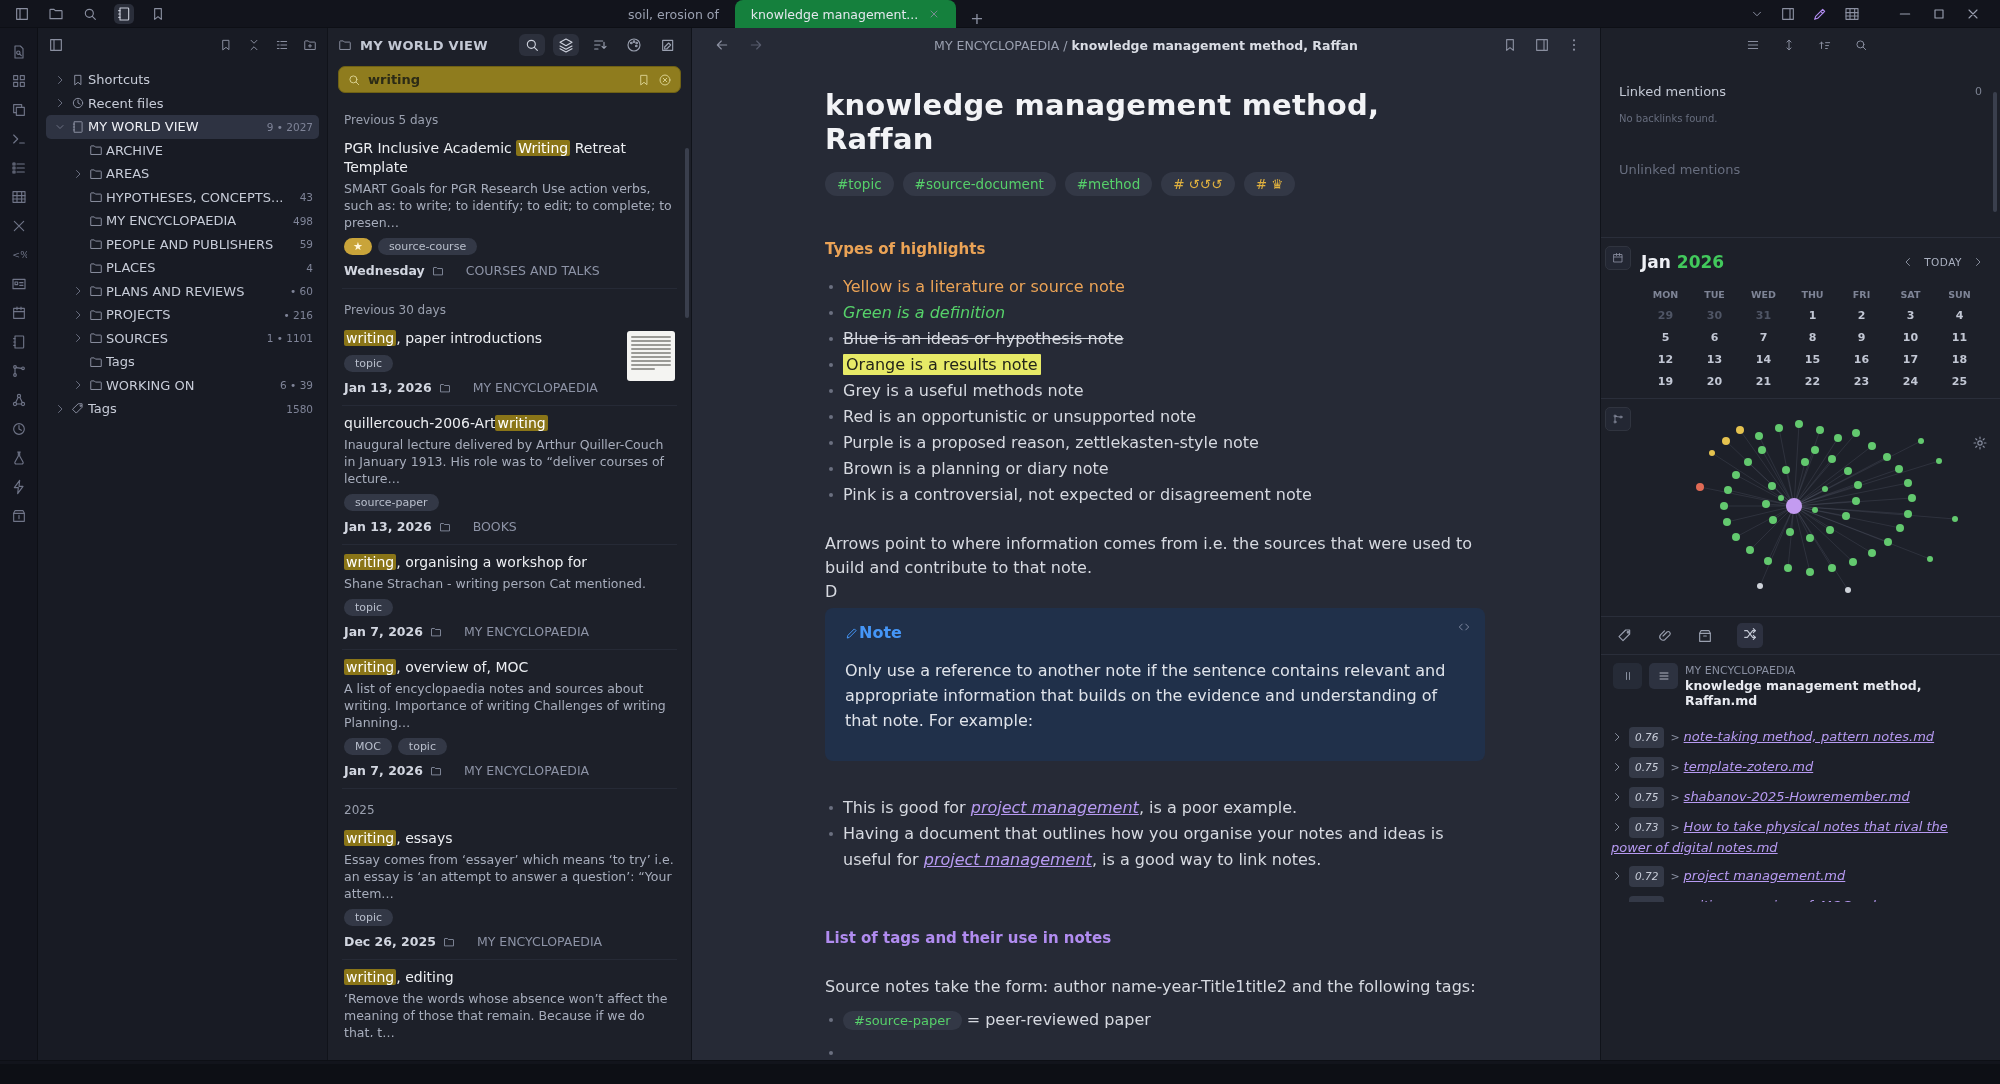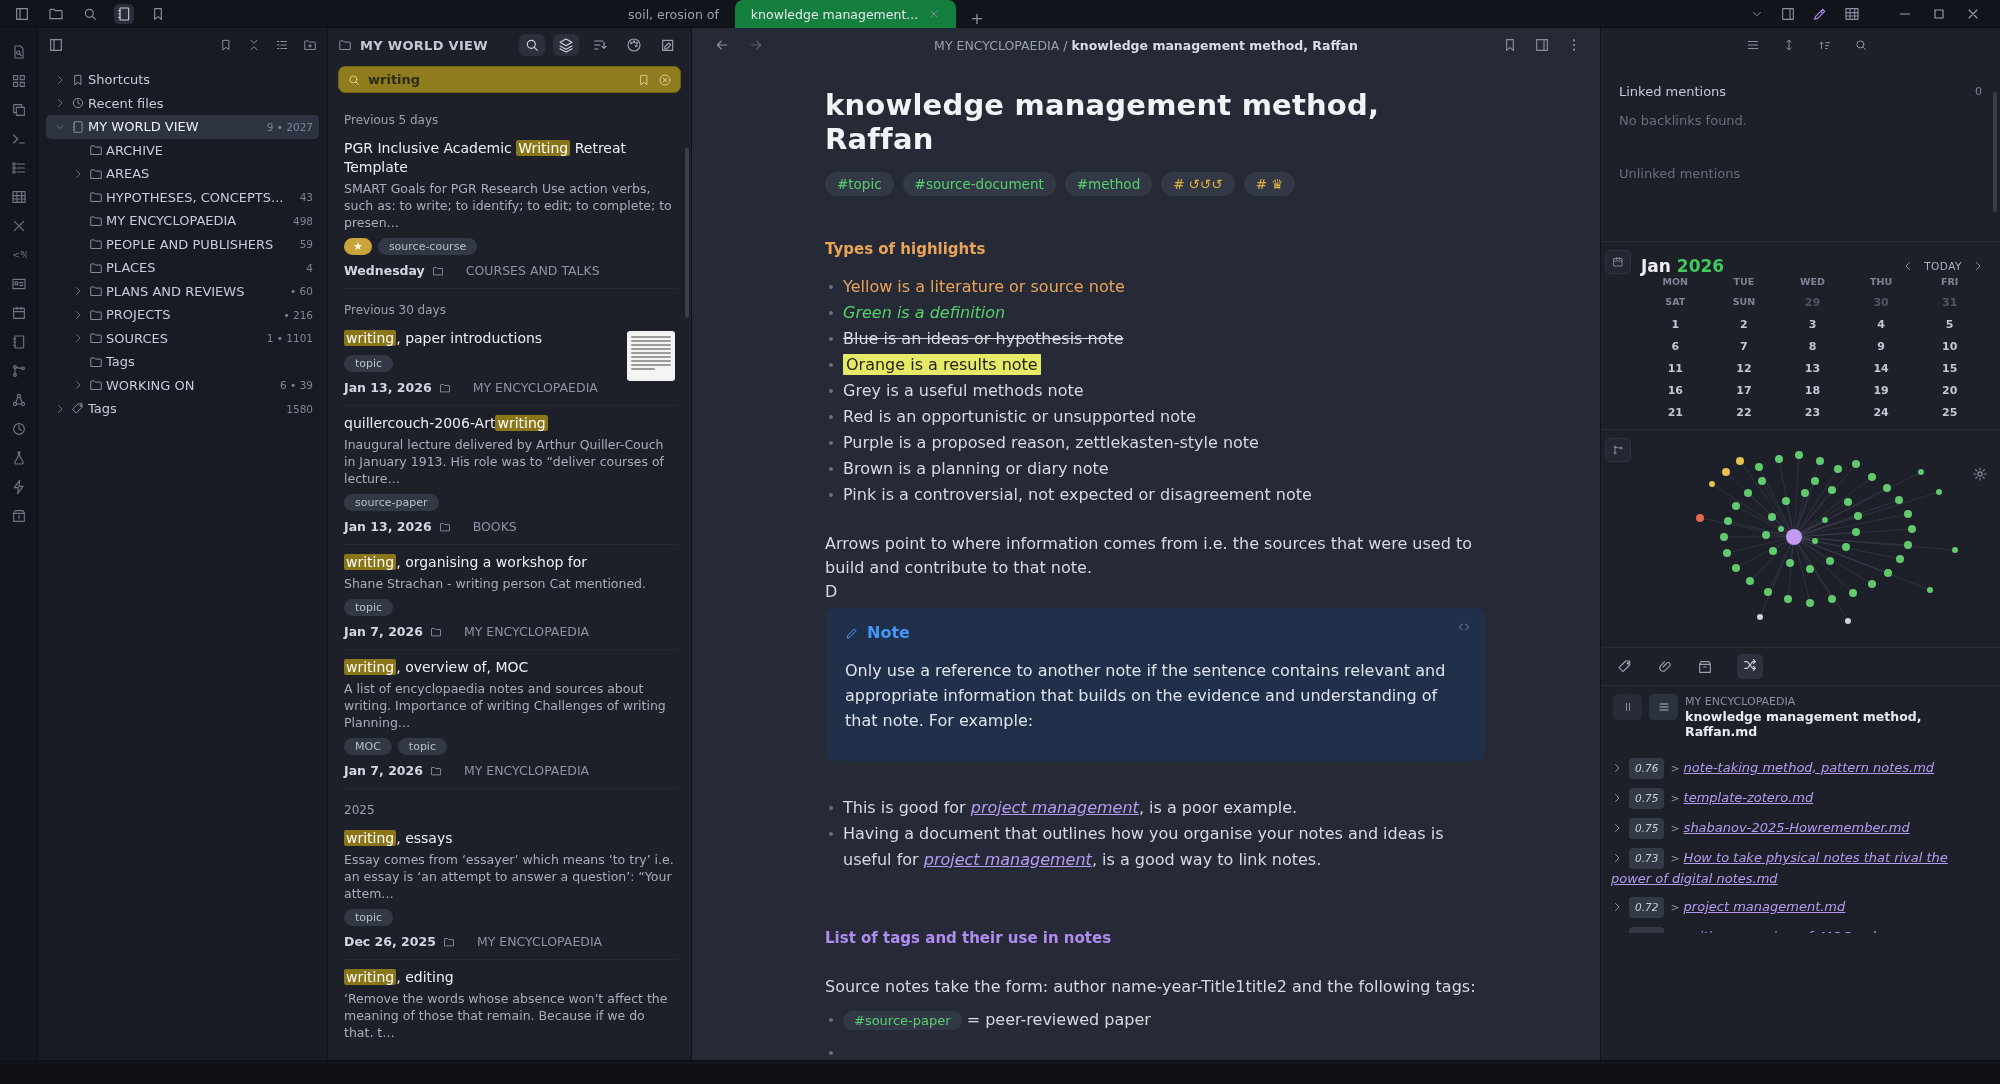--- a/index.html
+++ b/index.html
@@ -87,44 +87,44 @@
   ul.doc{list-style:none;margin-top:16px}
   ul.doc li{position:relative;padding-left:18px;font-size:16px;line-height:26px;color:#d6d9e0}
   ul.doc li::before{content:"";position:absolute;left:4px;top:11px;width:4px;height:4px;border-radius:50%;background:#6b7080}
   .st-yellow{color:#eba356}
   .st-green{color:#56d06a;font-style:italic}
   .st-strike{text-decoration:line-through}
   .st-mark{background:#e7ea67;color:#23251a;padding:1px 3px;border-radius:1px}
   .doc-para{font-size:16px;line-height:24px;margin-top:24px;color:#d6d9e0}
   .stray{font-size:16px;line-height:24px;color:#d6d9e0}
   .callout{margin-top:4px;background:#20304a;border-radius:8px;padding:15px 20px 28px;position:relative}
-  .callout-head{display:flex;align-items:center;gap:8px;color:#4596f7;font-weight:bold;font-size:16px}
+  .callout-head{display:flex;align-items:center;color:#4596f7;font-weight:bold;font-size:16px}
   .callout .codeic{position:absolute;right:14px;top:12px;color:#7d88a0;cursor:pointer}
   .callout-body{margin-top:16px;font-size:16px;line-height:25px;color:#dfe3ea;max-width:620px}
   a.doclink{color:#b79af2;font-style:italic;text-decoration:underline;cursor:pointer}
   ul.doc.ex{margin-top:34px}
   .tagpill{background:#333846;border-radius:11px;padding:2px 11px;font-size:13px;color:#56d06a;cursor:pointer}
 
   
   .right-pane{width:400px;background:#1d2029;border-left:1px solid #10131a;position:relative;overflow:hidden}
   .rp-header{height:34px;display:flex;align-items:center;gap:22px;padding-left:145px;color:#8a8fa0}
   .rp-section{border-top:1px solid #2a2e3a;position:relative}
   .bl-wrap{padding:8px 18px 0}
   .bl-row{display:flex;align-items:center;font-size:13px;color:#c3c8d4;margin-top:14px}
   .bl-count{margin-left:auto;color:#7c8292;font-size:11px}
-  .bl-empty{margin-top:14px;font-size:13px;color:#676d7e}
+  .bl-empty{margin-top:14px;font-size:10px;color:#676d7e}
   .bl-unlinked{margin-top:38px;font-size:13px;color:#676d7e;padding-bottom:60px}
   .side-tab{position:absolute;left:4px;top:8px;width:26px;height:24px;background:#232733;border:1px solid #30343f;border-radius:5px;display:flex;align-items:center;justify-content:center;color:#8a8fa0;cursor:pointer}
   .cal-wrap{padding:14px 16px 10px 40px}
   .cal-head{display:flex;align-items:center}
   .cal-title{font-size:17px;font-weight:bold;color:#eef0f5}
   .cal-title .yr{color:#42c95c}
   .cal-nav{margin-left:auto;display:flex;align-items:center;gap:10px;color:#9aa0b0}
   .cal-today{font-size:10.5px;letter-spacing:.5px;color:#aab0c0;cursor:pointer}
-  .cal-grid{display:grid;grid-template-columns:repeat(5,1fr);margin-top:0;row-gap:9px}
+  .cal-grid{display:grid;grid-template-columns:repeat(7,1fr);margin-top:17px;row-gap:9px}
   .cal-grid .wd{font-size:9.5px;font-weight:bold;color:#7e8496;text-align:center}
   .cal-grid .day{font-size:11px;color:#c2c7d4;text-align:center;cursor:pointer;font-weight:bold}
   .cal-grid .day.dim{color:#4f5565}
   .graph-sec{height:218px}
   .graph-sec svg.g{position:absolute;left:8px;top:2px}
   .gear-abs{position:absolute;right:12px;top:36px;color:#8a90a2;cursor:pointer}
   .tools-row{display:flex;align-items:center;gap:24px;padding:6px 0 6px 16px;color:#9aa0b0}
   .tools-row .boxed{background:#2d3140;border-radius:5px;padding:3px 5px;color:#c5cad6}
   .ctx-head{display:flex;gap:7px;padding:8px 12px 4px}
   .ctx-btn{width:30px;height:26px;background:#262b37;border-radius:5px;display:flex;align-items:center;justify-content:center;color:#9aa0b0;cursor:pointer}

